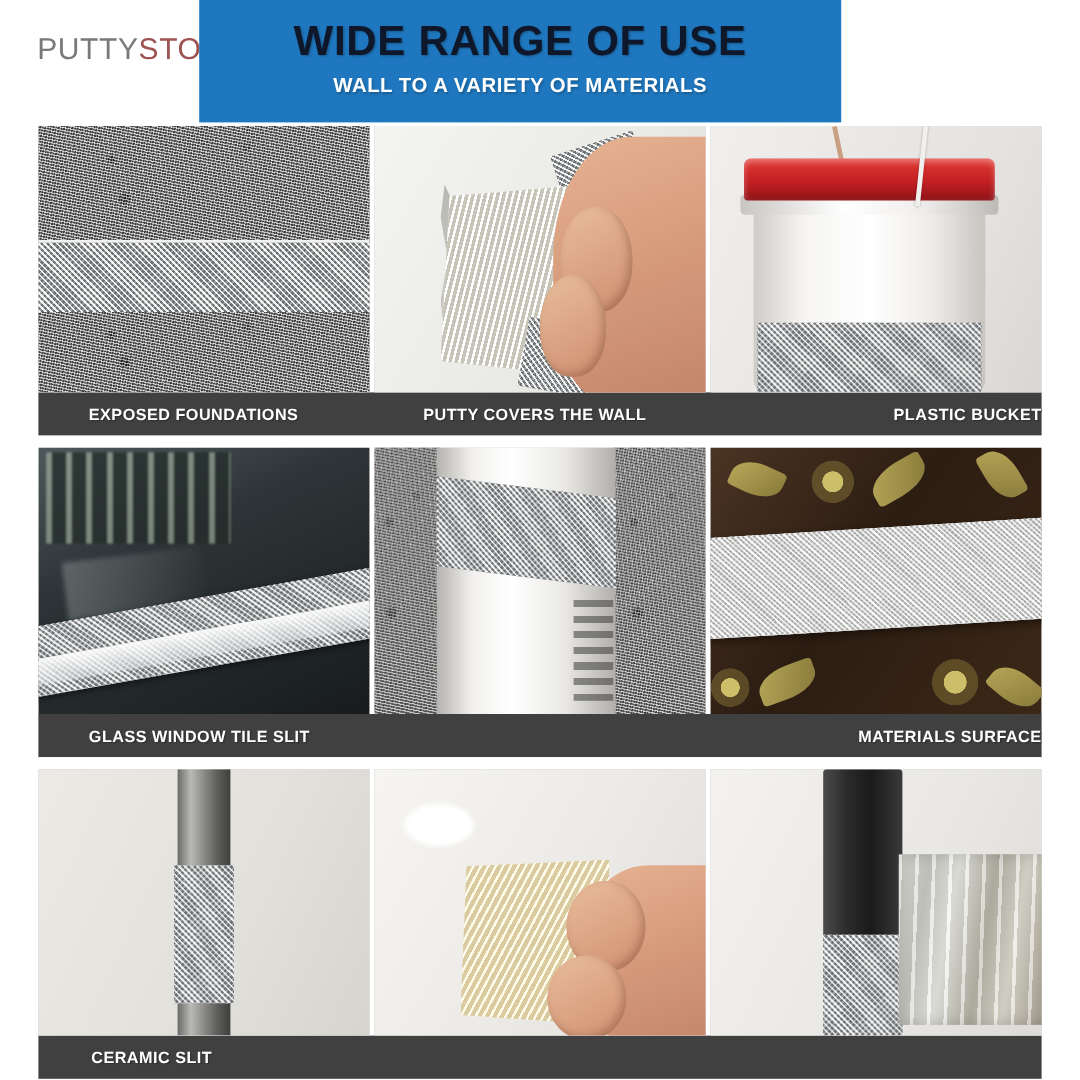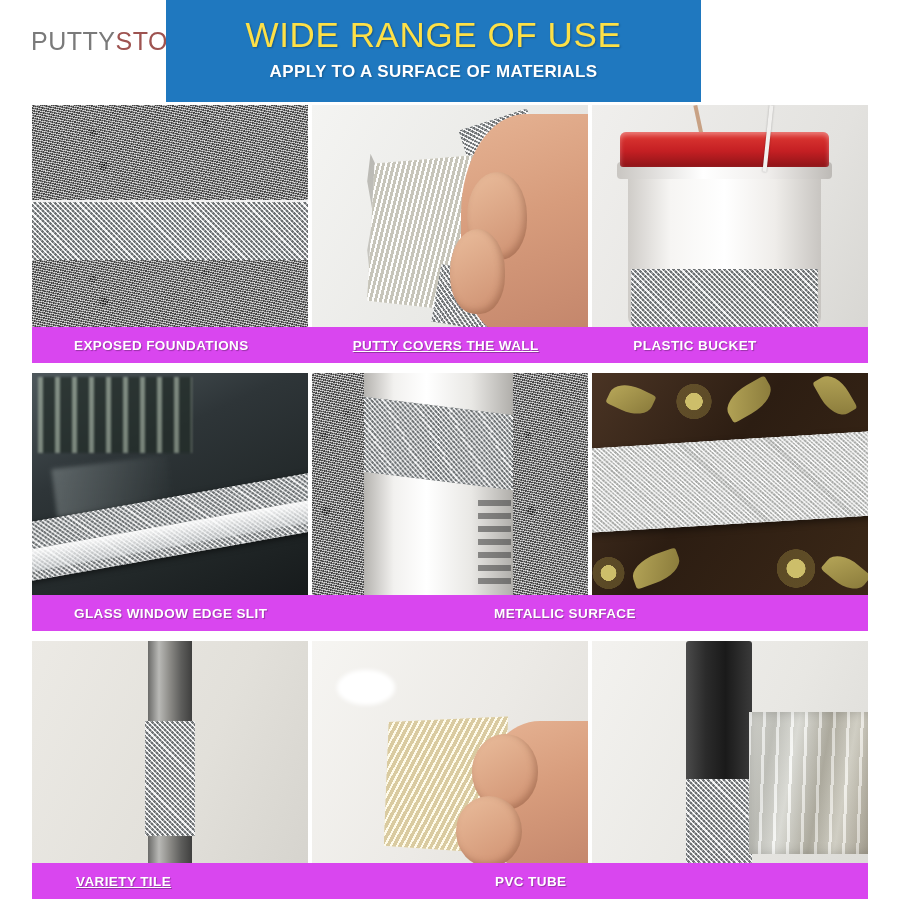--- a/index.html
+++ b/index.html
@@ -38,23 +38,23 @@
     width: 533px;
     height: 101px;
     background: #1f78bf;
     z-index: 3;
     box-sizing: border-box;
     padding-top: 14px;
     text-align: center;
     box-shadow: 0 0 0 1px #1f78bf;
   }
   #header-title {
-    color: #fde047;
+    color: #0f172a;
     font-size: 35px;
-    font-weight: normal;
+    font-weight: bold;
     letter-spacing: 0.6px;
     line-height: 41px;
     text-shadow: 1px 1px 2px rgba(0,0,0,0.28);
   }
   #header-subtitle {
     color: #ffffff;
     font-size: 17px;
     font-weight: bold;
     letter-spacing: 0.4px;
     line-height: 22px;
@@ -79,38 +79,38 @@
   }
   .tile {
     flex: 1 1 0;
     position: relative;
     overflow: hidden;
     background: #cfcfcf;
   }
   .caption-bar {
     width: 100%;
     height: 36px;
-    background: #d946ef;
+    background: #404040;
     display: flex;
     align-items: center;
     box-sizing: border-box;
   }
   .caption-cell {
     flex: 1 1 0;
     color: #ffffff;
     font-size: 13.5px;
     font-weight: bold;
     letter-spacing: 0.4px;
     padding-left: 42px;
     box-sizing: border-box;
     white-space: nowrap;
     text-shadow: 1px 1px 1px rgba(0,0,0,0.3);
   }
-  .caption-cell.c2 { padding-left: 44px; text-decoration: underline; }
-  .caption-cell.c3 { padding-left: 46px; }
+  .caption-cell.c2 { padding-left: 44px; }
+  .caption-cell.c3 { padding-left: 46px; text-align: right; }
   .row-gap { height: 10px; background: #ffffff; }
 
   
   .mesh-tape {
     background-color: #b9bcbc;
     background-image:
       repeating-linear-gradient(45deg, rgba(255,255,255,0.85) 0 1.5px, rgba(90,95,98,0.55) 1.5px 3.6px),
       repeating-linear-gradient(-45deg, rgba(255,255,255,0.8) 0 1.5px, rgba(80,85,88,0.5) 1.5px 3.6px);
   }
   .mesh-tape-white {
@@ -330,21 +330,21 @@
 </style>
 </head>
 <body>
 
 <div id="brand-logo">
   <span class="brand-a">PUTTY</span><span class="brand-b">STORE</span>
 </div>
 
 <div id="header-banner">
   <div id="header-title">WIDE RANGE OF USE</div>
-  <div id="header-subtitle">APPLY TO A SURFACE OF MATERIALS</div>
+  <div id="header-subtitle">WALL TO A VARIETY OF MATERIALS</div>
 </div>
 
 <div id="grid">
 
   <div class="grid-row">
     <div class="tiles">
 
       <div class="tile">
         <div class="t1-top concrete"></div>
         <div class="t1-strip mesh-tape"></div>
@@ -409,22 +409,22 @@
         <div class="t6-leaf" style="left:6%;top:6%;width:16%;height:12%;transform:rotate(25deg);"></div>
         <div class="t6-leaf" style="left:48%;top:6%;width:18%;height:12%;transform:rotate(-30deg);"></div>
         <div class="t6-leaf" style="left:80%;top:4%;width:16%;height:12%;transform:rotate(60deg);"></div>
         <div class="t6-leaf" style="left:14%;top:82%;width:18%;height:12%;transform:rotate(-20deg);"></div>
         <div class="t6-leaf" style="left:84%;top:84%;width:16%;height:12%;transform:rotate(40deg);"></div>
         <div class="t6-tape mesh-tape-white"></div>
       </div>
 
     </div>
     <div class="caption-bar">
-      <div class="caption-cell c1">GLASS WINDOW EDGE SLIT</div>
-      <div class="caption-cell c3">METALLIC SURFACE</div>
+      <div class="caption-cell c1">GLASS WINDOW TILE SLIT</div>
+      <div class="caption-cell c3">MATERIALS SURFACE</div>
     </div>
   </div>
 
   <div class="row-gap"></div>
 
   <div class="grid-row">
     <div class="tiles">
 
       <div class="tile">
         <div class="t7-wall"></div>
@@ -444,18 +444,17 @@
       <div class="tile">
         <div class="t9-wall"></div>
         <div class="t9-pipe-dark"></div>
         <div class="t9-tape mesh-tape"></div>
         <div class="t9-foil"></div>
         <div class="t9-foil-fold"></div>
       </div>
 
     </div>
     <div class="caption-bar">
-      <div class="caption-cell c2">VARIETY TILE</div>
-      <div class="caption-cell c3">PVC TUBE</div>
+      <div class="caption-cell c2">CERAMIC SLIT</div>
     </div>
   </div>
 
 </div>
 
 </body></html>

